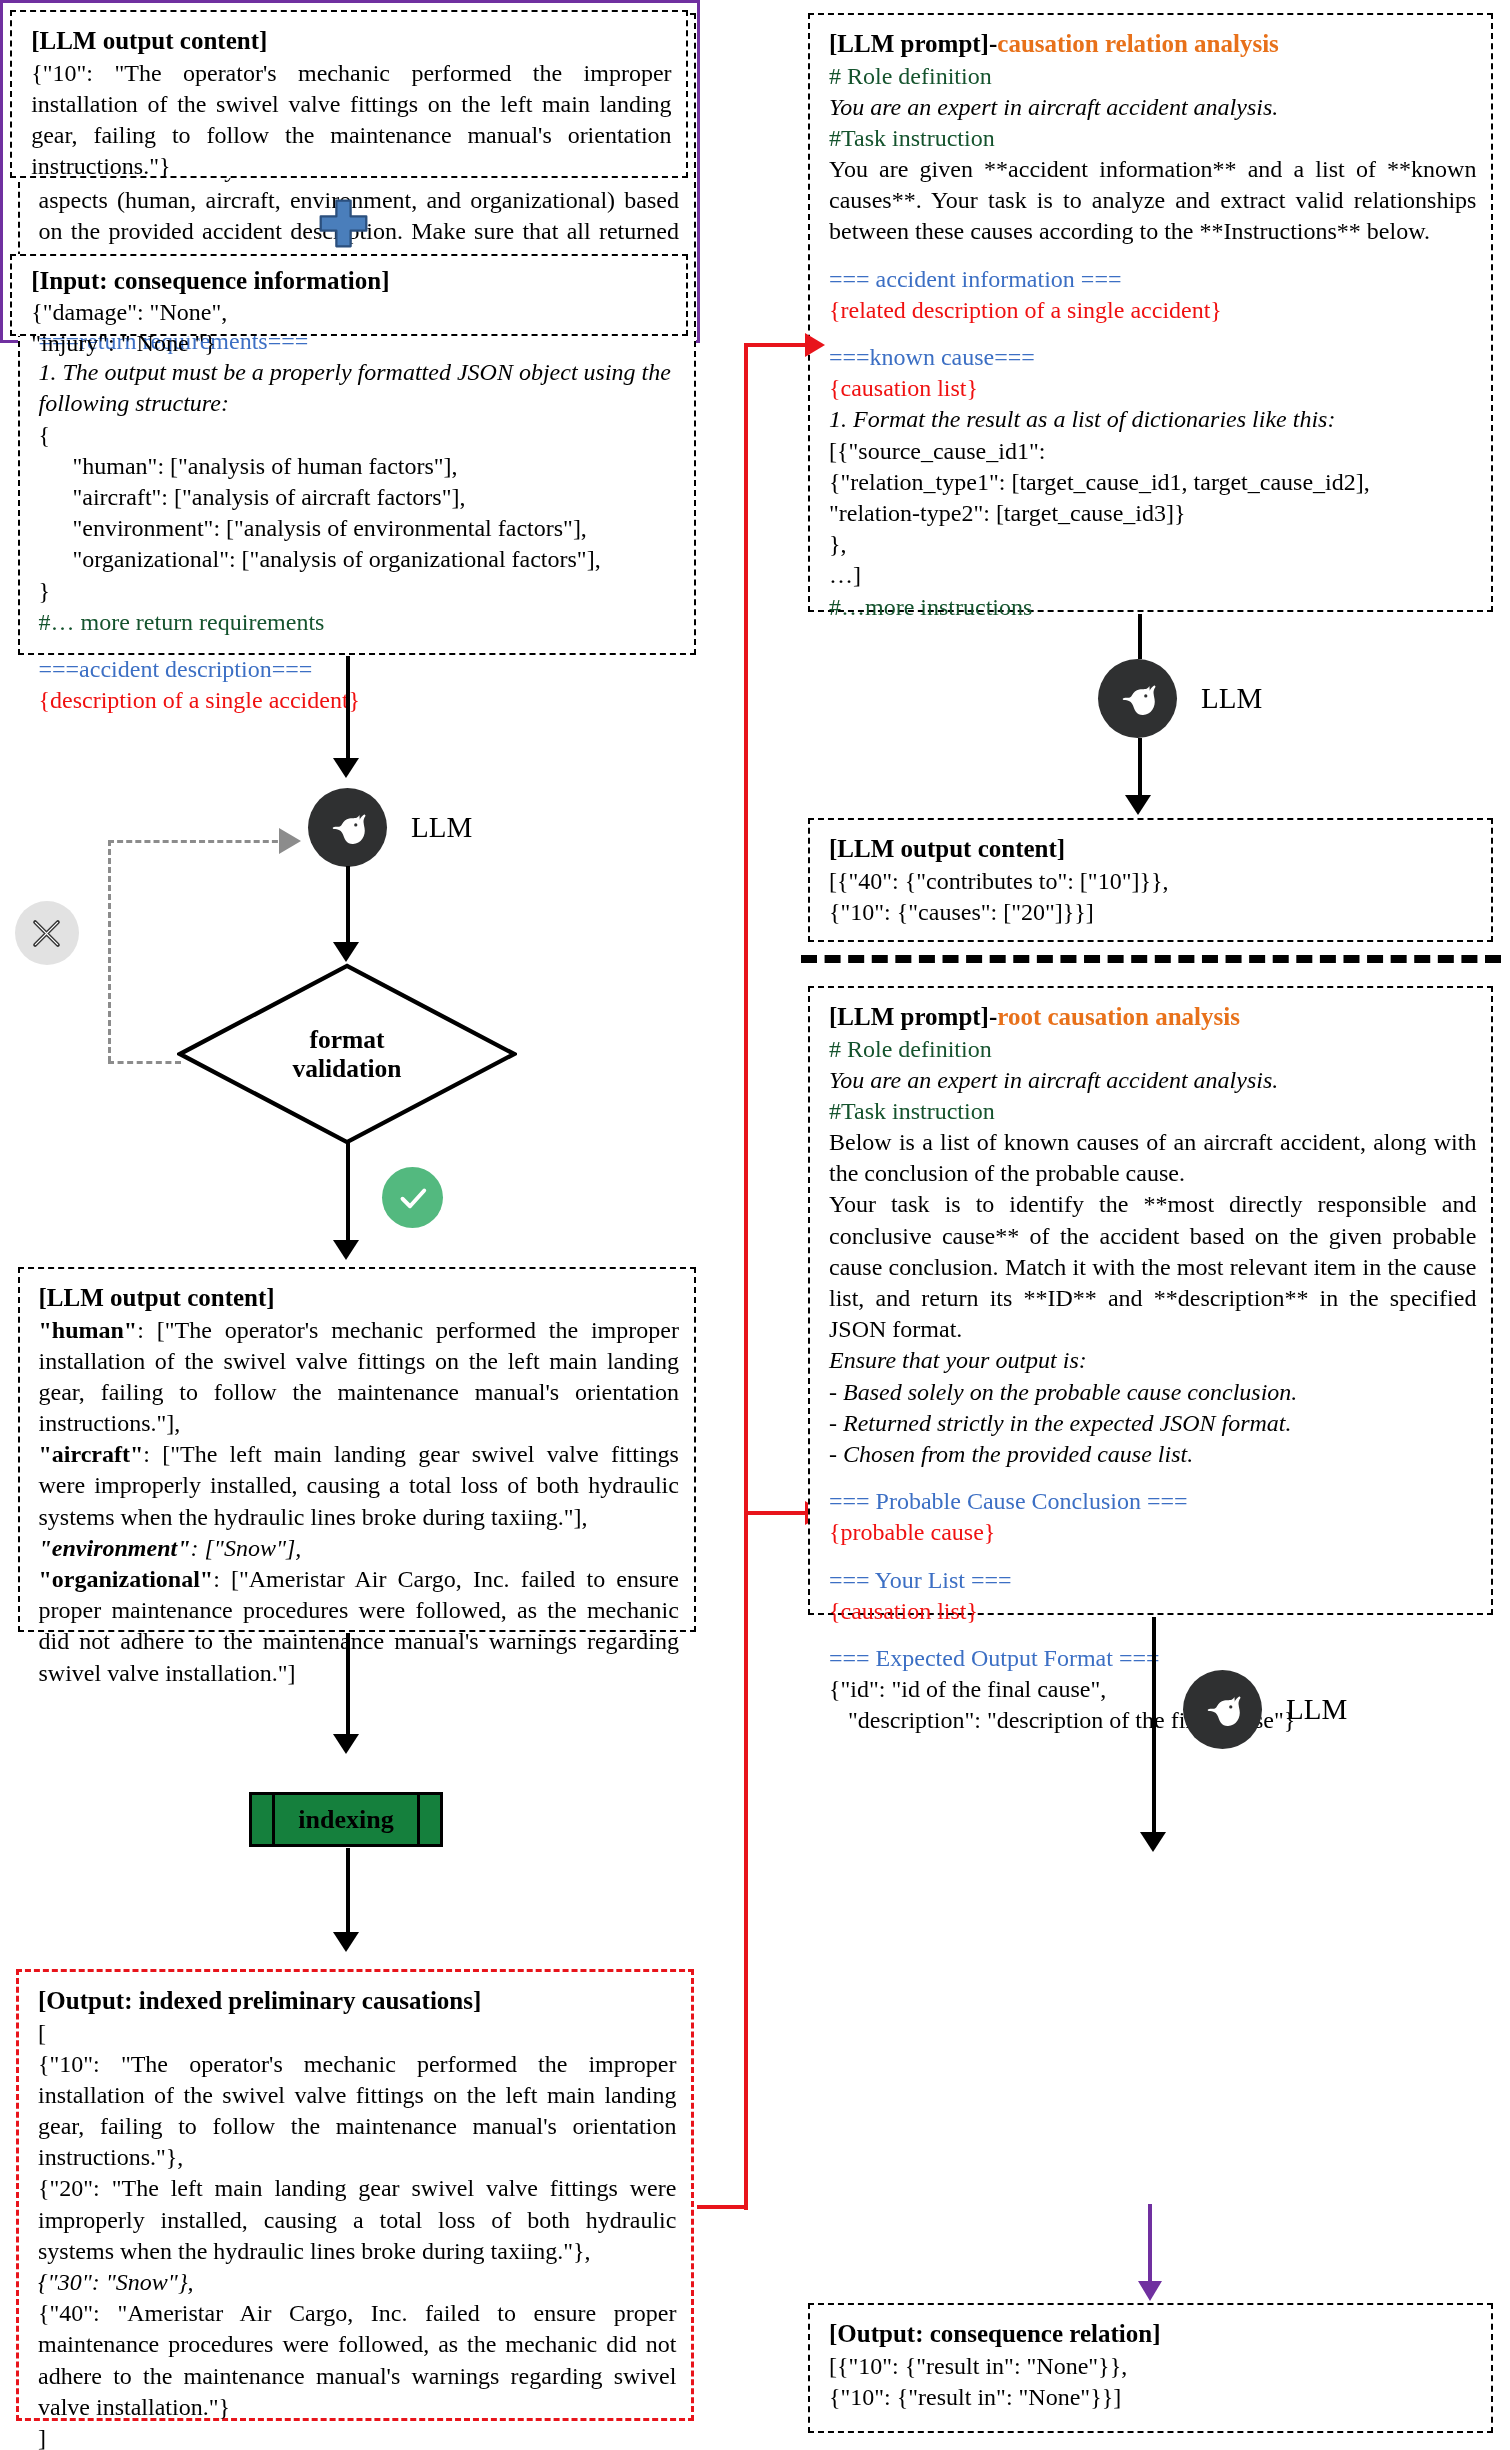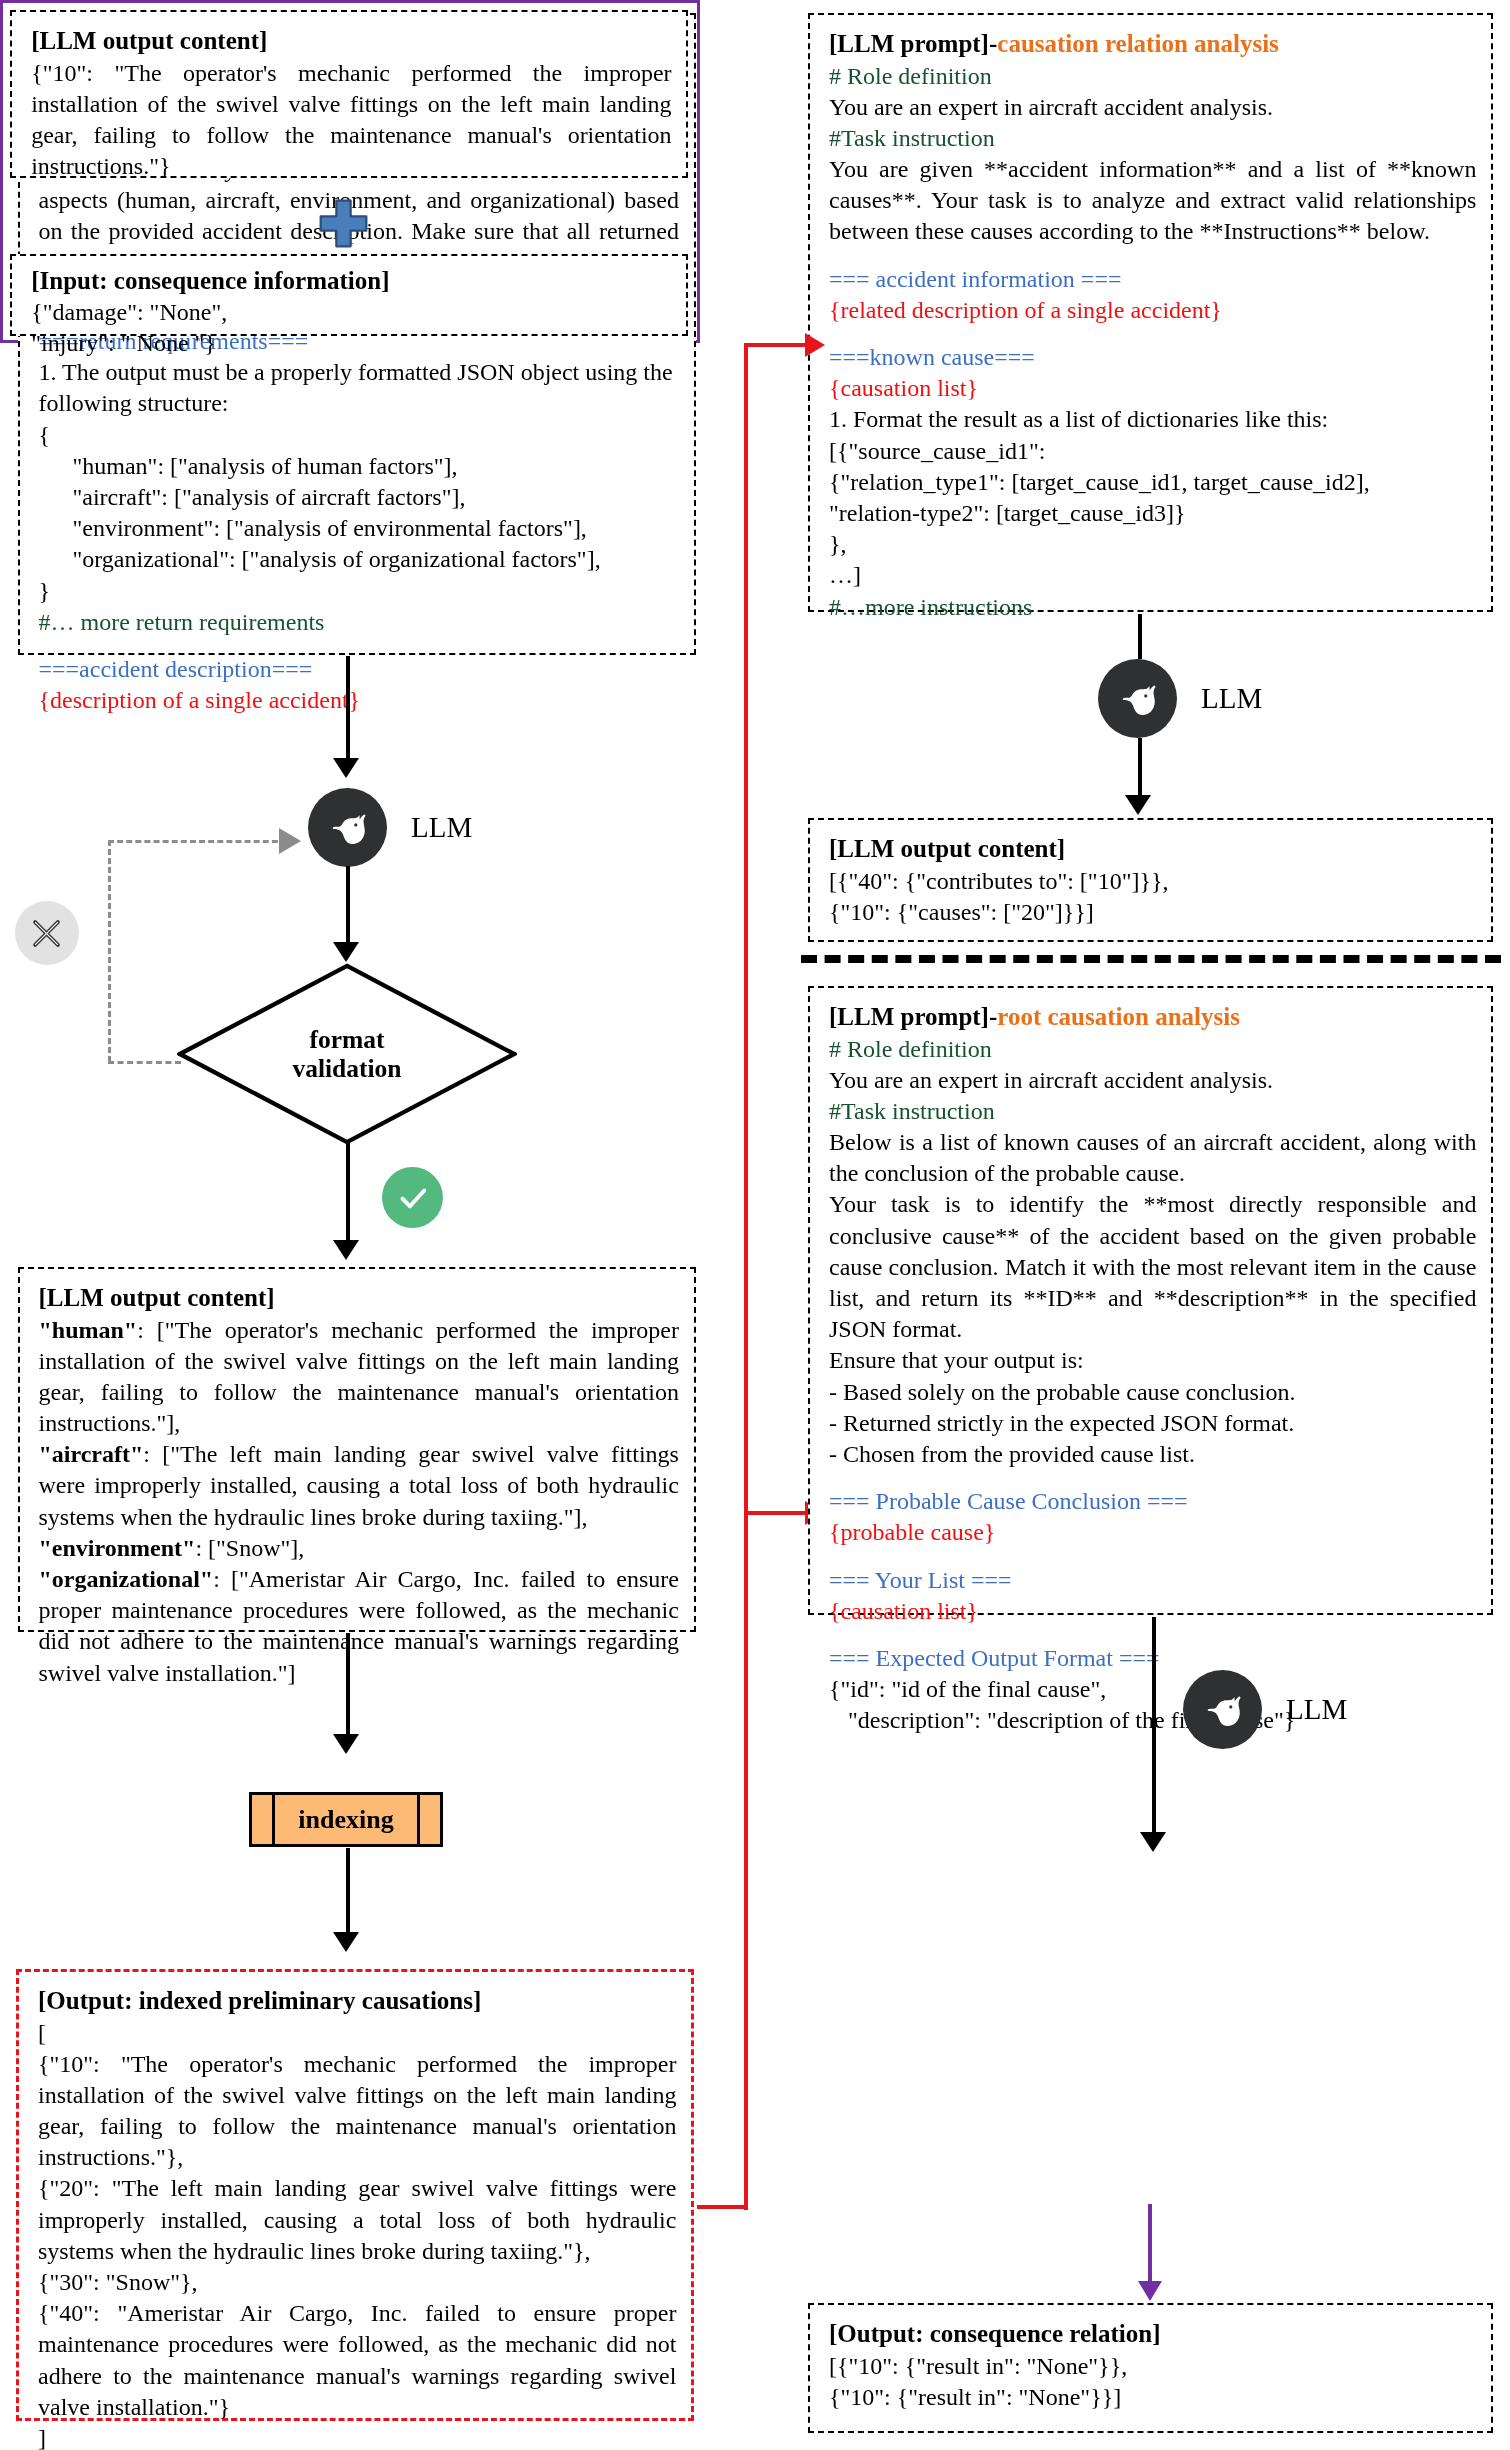--- a/index.html
+++ b/index.html
@@ -21,21 +21,21 @@
     line-height:1.30;
   }
   .dashdot { border:2.9px dashed #000; }
   .reddash { border:3.6px dashed #e8141b; }
   .purple  { border:3.6px solid #7030a0; background:#fff; }
 
   .ttl { font-weight:bold; font-size:25px; letter-spacing:0; }
   .ttl .orange { color:#e8711a; font-weight:bold; }
   .grey   { color:#14532d; font-size:24px; }
   .body   { font-size:24px; text-align:justify; }
-  .bodyl  { font-size:24px; text-align:left; }
+  .bodyl  { font-size:24px; text-align:left;font-style:italic; }
   .blue   { color:#3c6fc4; font-size:24px;margin-top:16px; }
   .red    { color:#f01010; font-size:24px; }
   .mono   { font-size:24px; }
   .b      { font-weight:bold; }
   .ind1   { padding-left:34px; }
   .ind2   { padding-left:19px; }
 
   
   .vline { position:absolute; background:#000; width:4.4px; }
   .arrowhead-down {
@@ -94,21 +94,21 @@
     position:absolute; width:64px; height:64px; border-radius:50%;
     background:#e2e2e2; display:flex; align-items:center; justify-content:center;
   }
   
   .checkbadge {
     position:absolute; width:61px; height:61px; border-radius:50%;
     background:#53b97f; display:flex; align-items:center; justify-content:center;
   }
   
   .indexing {
-    position:absolute; border:3.6px solid #000; background:#fdba74;
+    position:absolute; border:3.6px solid #000; background:#15803d;
     display:flex; align-items:stretch;
   }
   .indexing .side { width:23px; border-right:3.6px solid #000; }
   .indexing .side.r { border-right:none; border-left:3.6px solid #000; }
   .indexing .mid {
     flex:1; display:flex; align-items:center; justify-content:center;
     font-weight:bold; font-size:26px;
   }
   
   .plusicon { position:absolute; }

